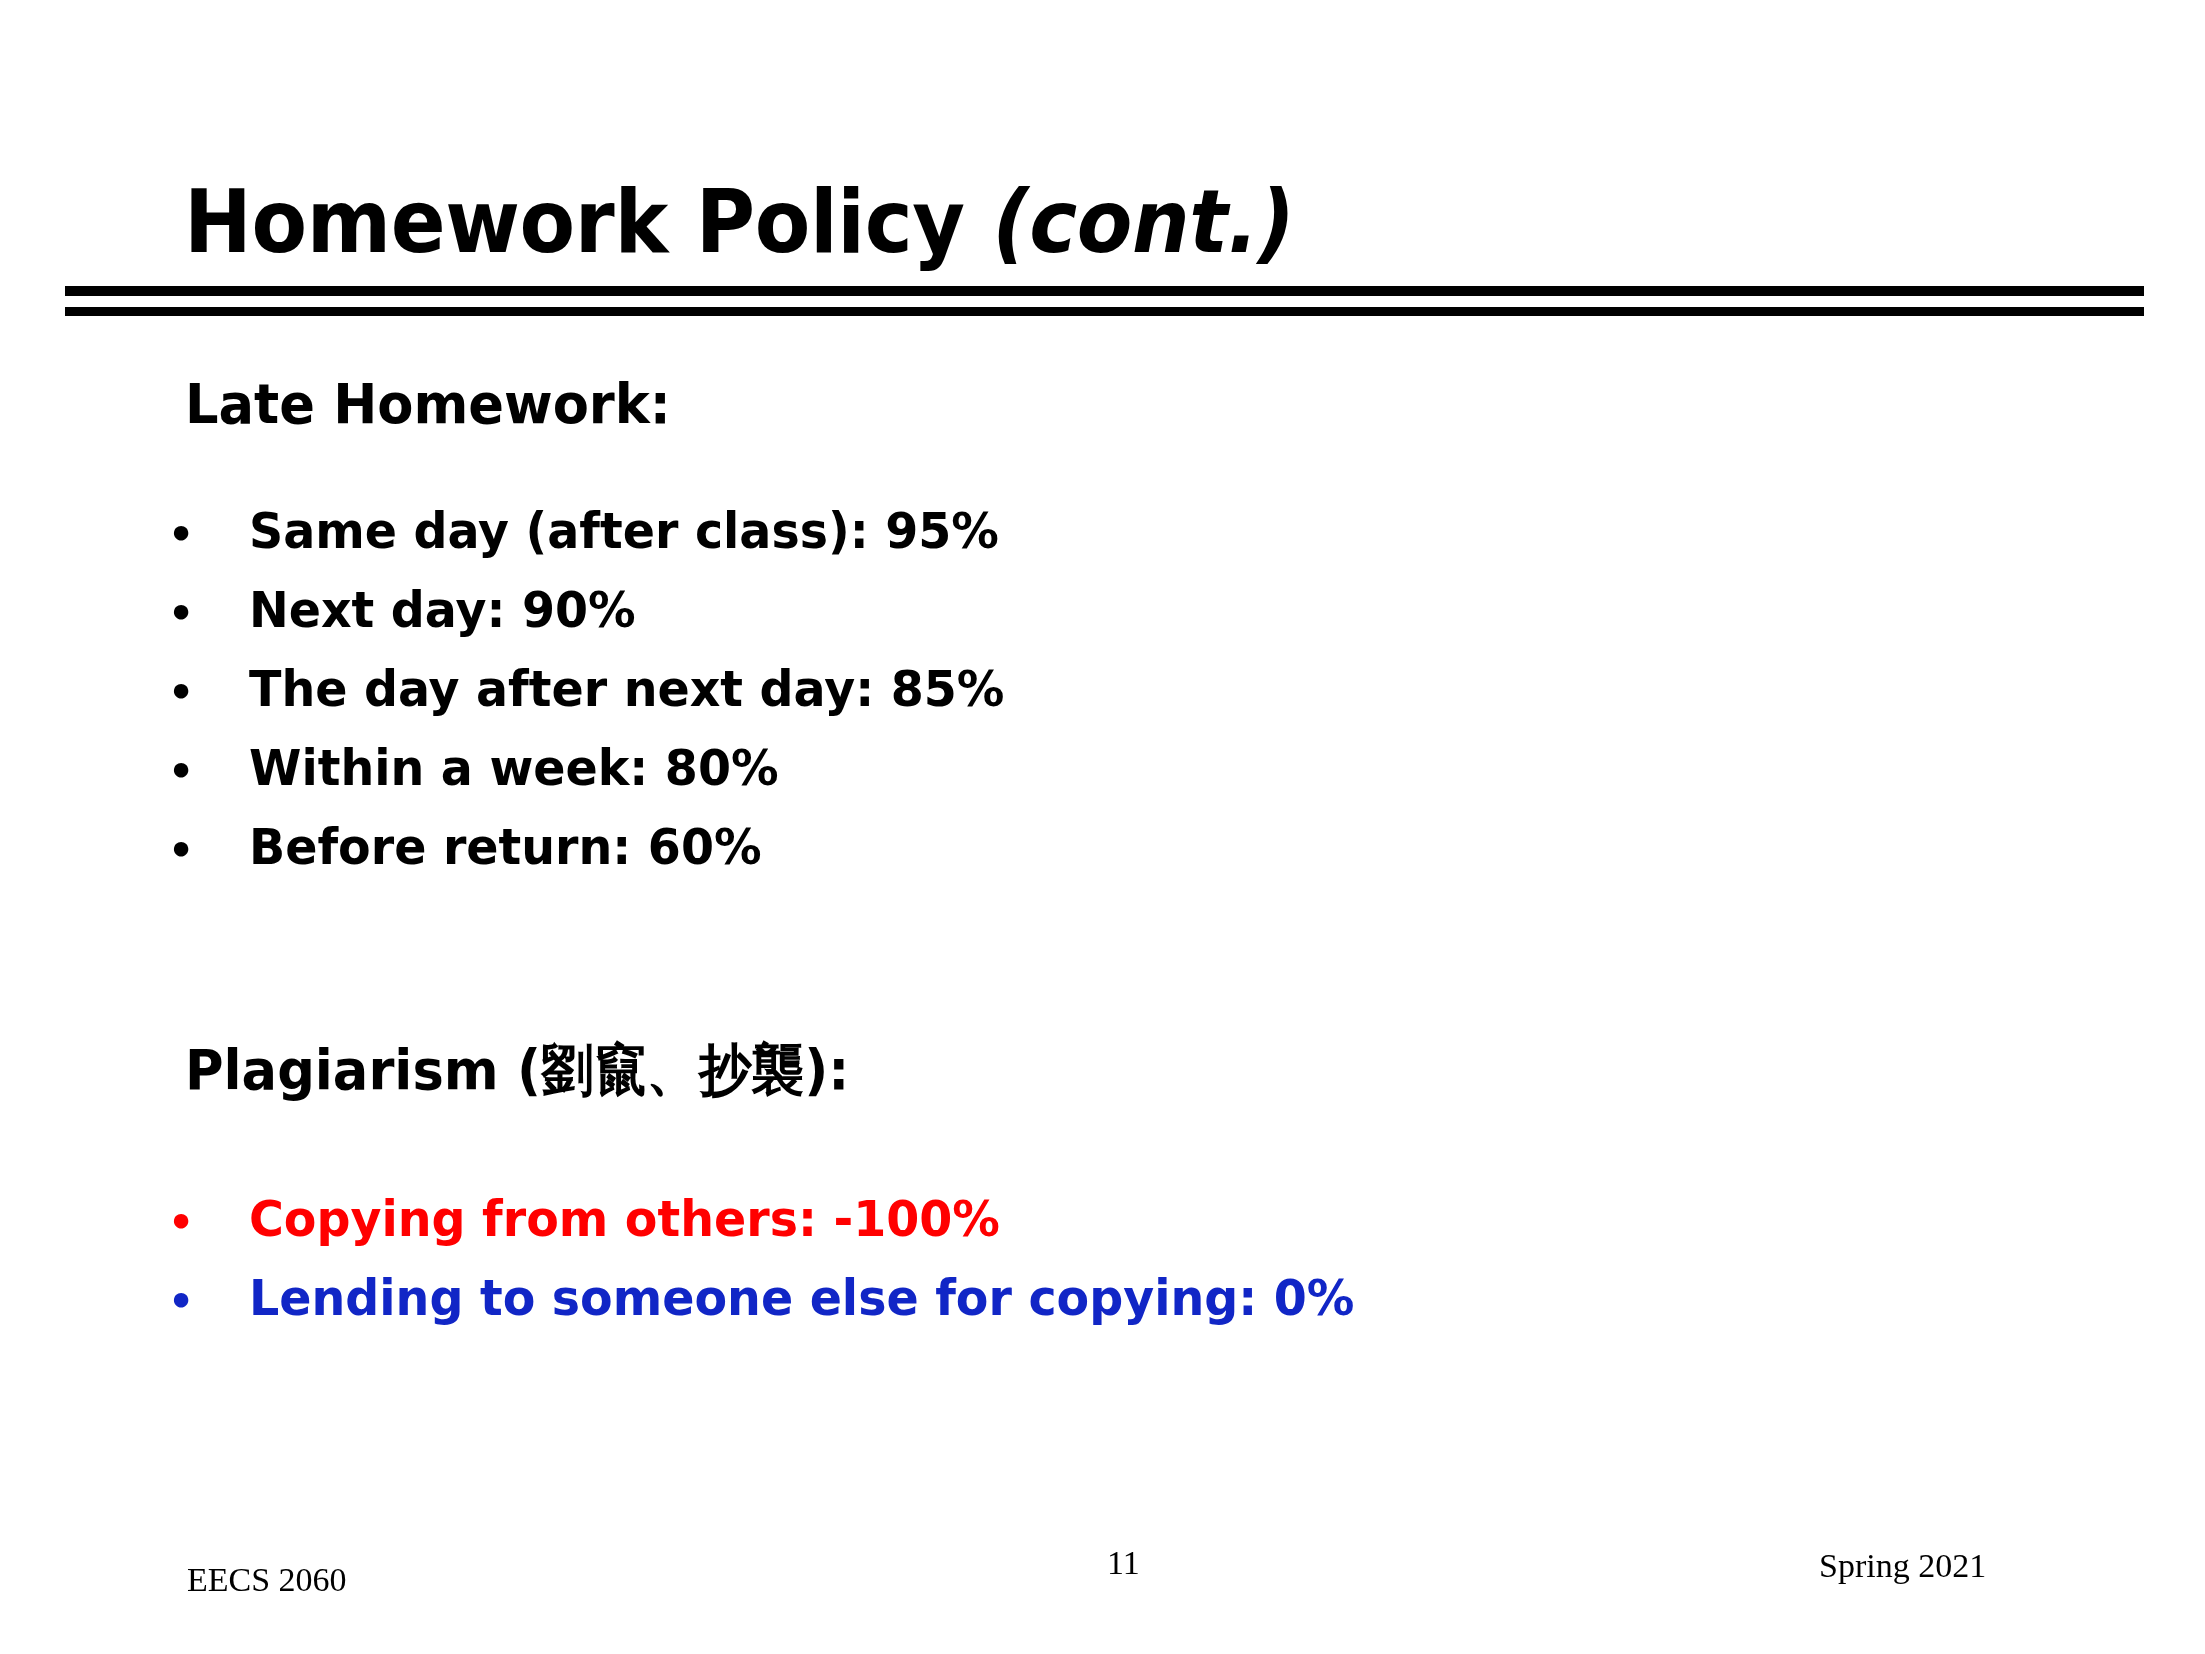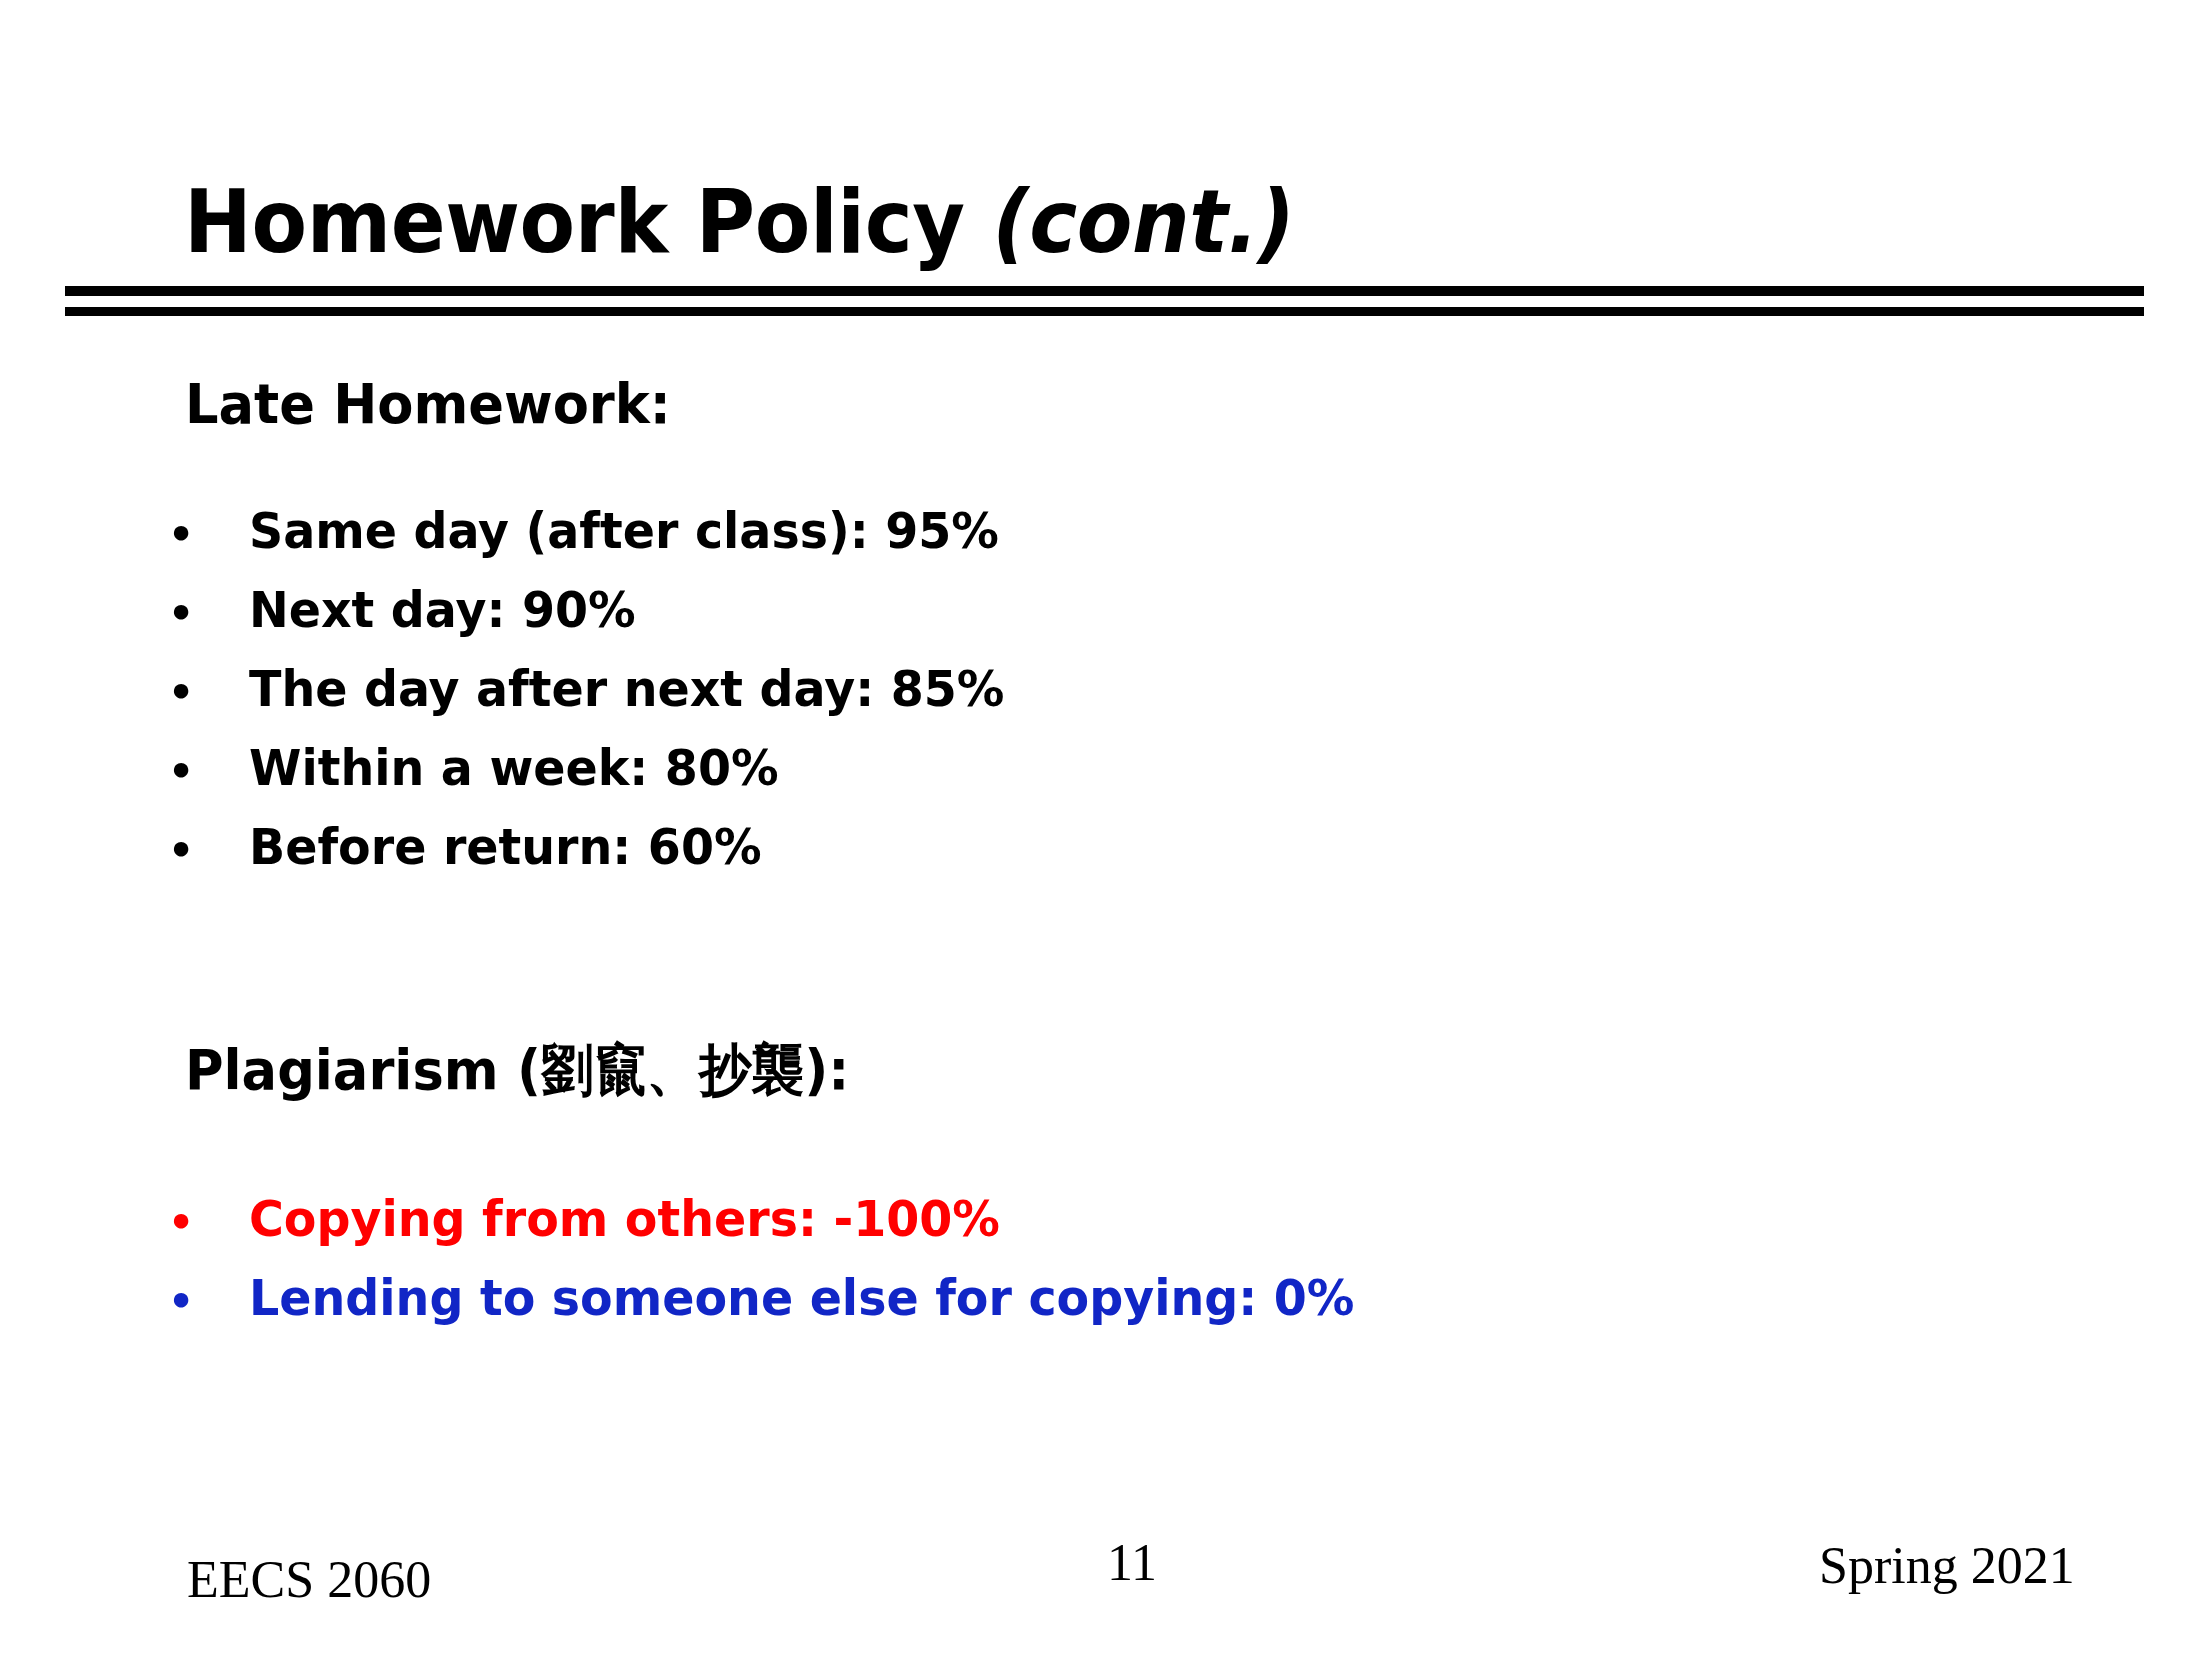--- a/index.html
+++ b/index.html
@@ -130,21 +130,21 @@
     position: absolute;
     left: 0;
     top: 1542px;
     width: 2206px;
     height: 79px;
   }
   .footer-text {
     position: absolute;
     font-family: "Liberation Serif", "DejaVu Serif", serif;
     font-weight: 400;
-    font-size: 52px;
+    font-size: 34px;
     line-height: 48px;
     color: #000000;
     white-space: nowrap;
   }
   #footer-course { left: 187px; top: 14px; }
   #footer-page   { left: 1107px; top: -3.5px; }
   #footer-term   { left: 1819px; top: 0px; text-align: right; }
 </style>
 </head>
 <body>

